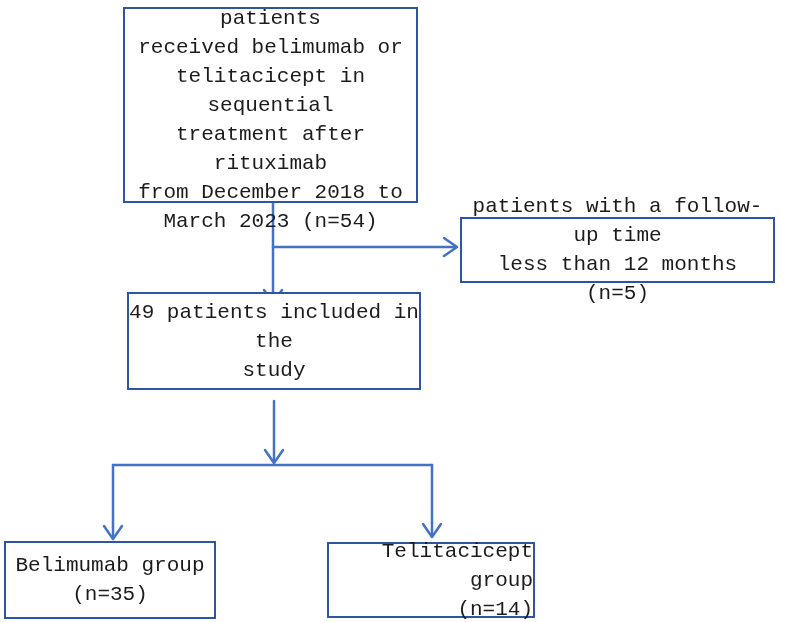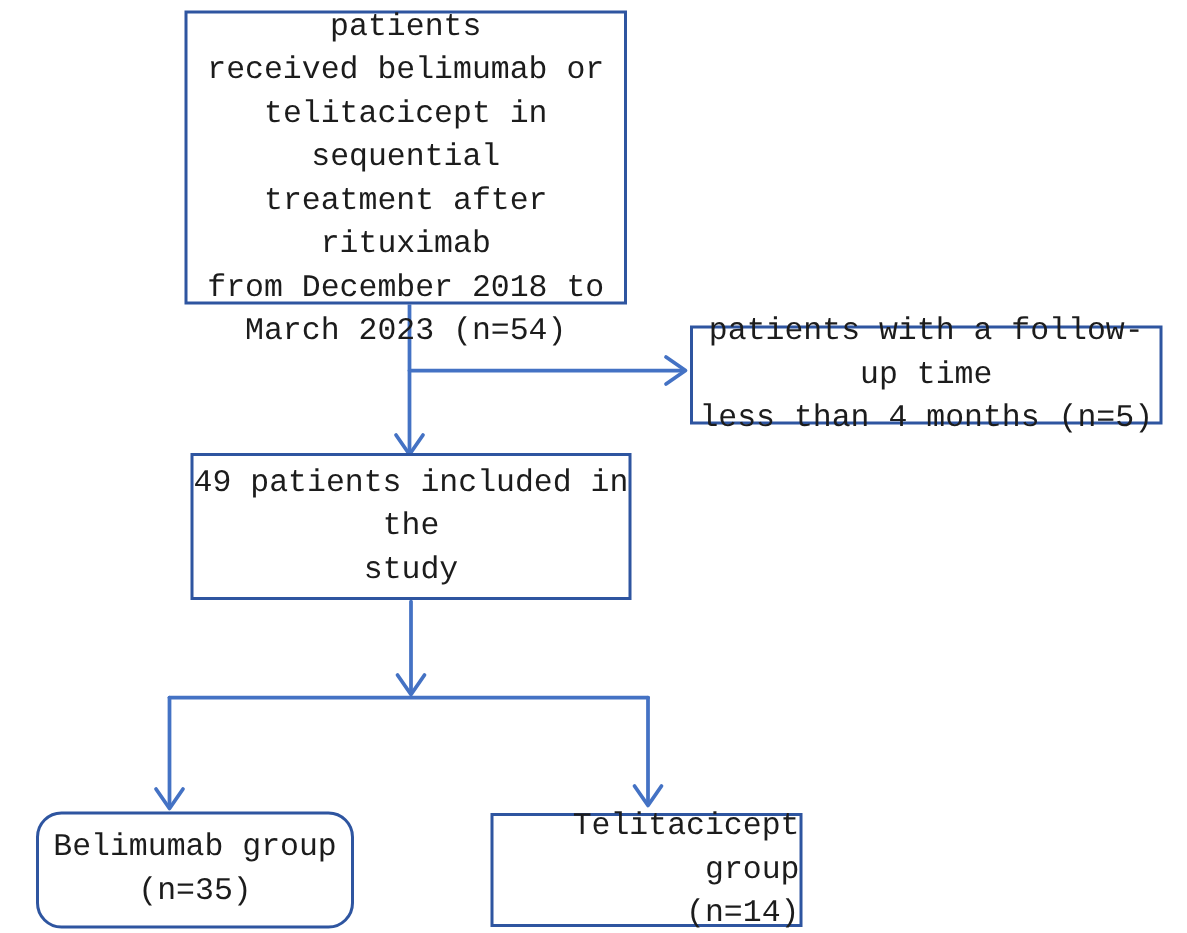--- a/index.html
+++ b/index.html
@@ -34,22 +34,22 @@
     align-items:center;
     justify-content:center;
     text-align:center;
     color:var(--text);
     font-size:21px;
     line-height:29px;
     white-space:pre-line;
   }
   .box-enrollment   {left:123px; top:7px;   width:295px; height:196px;}
   .box-excluded     {left:460px; top:217px; width:315px; height:66px;}
-  .box-included     {left:127px; top:302px; width:294px; height:98px;text-align:center;}
-  .box-belimumab    {left:24px;   top:541px; width:212px; height:78px;border-radius:17px;}
+  .box-included     {left:127px; top:292px; width:294px; height:98px;text-align:center;}
+  .box-belimumab    {left:4px;   top:541px; width:212px; height:78px;}
   .box-telitacicept {left:327px; top:542px; width:208px; height:76px;text-align:right;}
 </style>
 </head>
 <body>
 
 <div class="canvas">
 
   <svg class="connectors" viewBox="0 0 791 622" xmlns="http://www.w3.org/2000/svg">
 
     <g>
@@ -86,21 +86,21 @@
     <span>Lupus nephritis patients
 received belimumab or
 telitacicept in sequential
 treatment after rituximab
 from December 2018 to
 March 2023 (n=54)</span>
   </div>
 
   <div class="box box-excluded">
     <span>patients with a follow-up time
-less than 4 months (n=5)</span>
+less than 12 months (n=5)</span>
   </div>
 
   <div class="box box-included">
     <span>49 patients included in the
 study</span>
   </div>
 
   <div class="box box-belimumab">
     <span>Belimumab group
 (n=35)</span>

